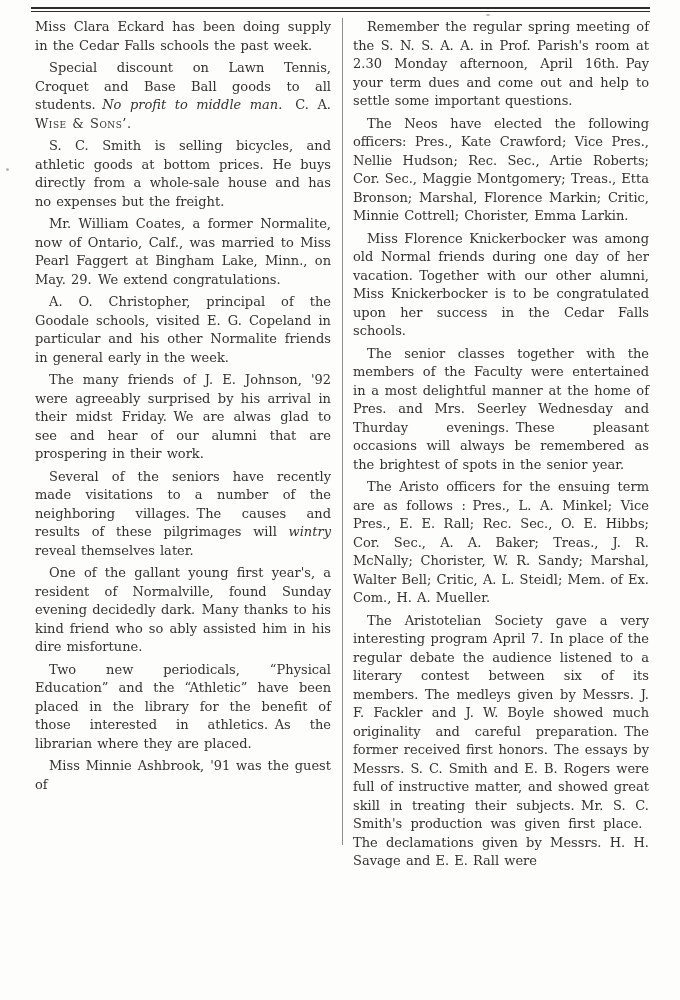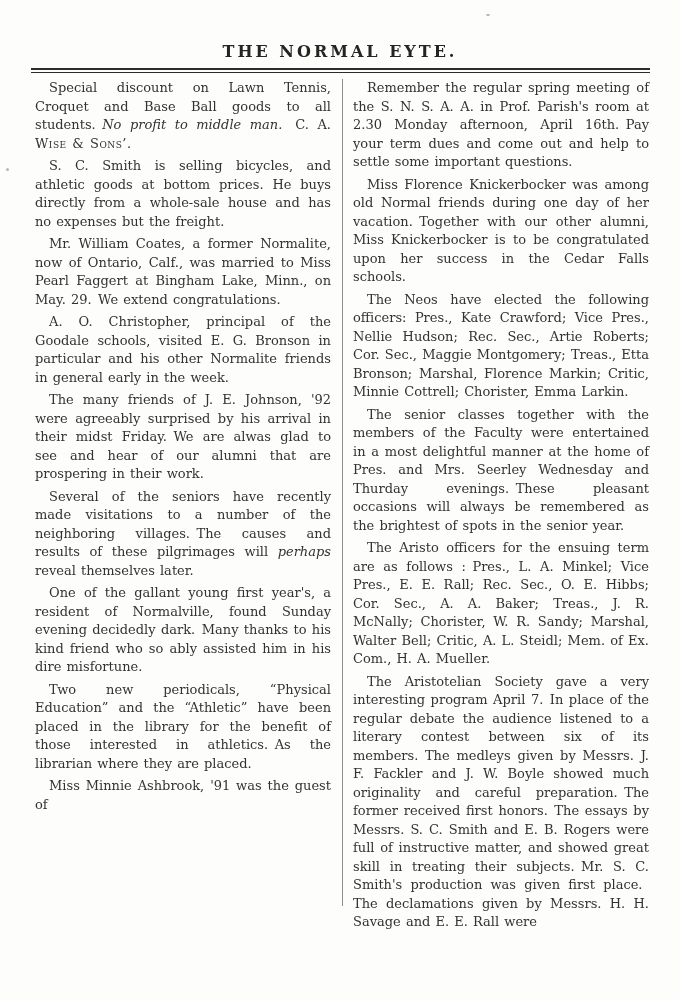--- a/index.html
+++ b/index.html
@@ -73,41 +73,39 @@
   .speck-1 { left: 6px; top: 168px; width: 3px; height: 3px; }
   .speck-2 { left: 486px; top: 14px; width: 4px; height: 2px; }
 </style>
 </head>
 <body>
 
 <div class="page">
   <div class="speck speck-1"></div>
   <div class="speck speck-2"></div>
 
-  <header class="masthead">
-    <h1>THE NORMAL EYTE.</h1>
-  </header>
 
   <div class="header-rule"></div>
 
   <main class="columns">
     <section class="col">
+        <p class="para"><span>Miss Clara Eckard has been doing supply in the Cedar Falls schools the past week.</span></p>
         <p class="para indent"><span>Special discount on Lawn Tennis, Croquet and Base Ball goods to all students. </span><span class="italic">No profit to middle man.</span><span>  C. A. </span><span class="smallcaps">Wise &amp; Sons’.</span></p>
         <p class="para indent"><span>S. C. Smith is selling bicycles, and athletic goods at bottom prices.  He buys directly from a whole-sale house and has no expenses but the freight.</span></p>
         <p class="para indent"><span>Mr. William Coates, a former Normalite, now of Ontario, Calf., was married to Miss Pearl Faggert at Bingham Lake, Minn., on May. 29. We extend congratulations.</span></p>
-        <p class="para indent"><span>A. O. Christopher, principal of the Goodale schools, visited E. G. Bronson in particular and his other Normalite friends in general early in the week.</span></p>
+        <p class="para indent"><span>A. O. Christopher, principal of the Goodale schools, visited E. G. Copeland in particular and his other Normalite friends in general early in the week.</span></p>
         <p class="para indent"><span>The many friends of J. E. Johnson, '92 were agreeably surprised by his arrival in their midst Friday. We are alwas glad to see and hear of our alumni that are prospering in their work.</span></p>
-        <p class="para indent"><span>Several of the seniors have recently made visitations to a number of the neighboring villages. The causes and results of these pilgrimages will </span><span class="italic">perhaps</span><span> reveal themselves later.</span></p>
+        <p class="para indent"><span>Several of the seniors have recently made visitations to a number of the neighboring villages. The causes and results of these pilgrimages will </span><span class="italic">wintry</span><span> reveal themselves later.</span></p>
         <p class="para indent"><span>One of the gallant young first year's, a resident of Normalville, found Sunday evening decidedly dark. Many thanks to his kind friend who so ably assisted him in his dire misfortune.</span></p>
         <p class="para indent"><span>Two new periodicals, “Physical Education” and the “Athletic” have been placed in the library for the benefit of those interested in athletics. As the librarian where they are placed.</span></p>
         <p class="para indent"><span>Miss Minnie Ashbrook, '91 was the guest of</span></p>
       </section>
     <div class="divider"></div>
     <section class="col">
         <p class="para indent"><span>Remember the regular spring meeting of the S. N. S. A. A. in Prof. Parish's room at 2.30 Monday afternoon, April 16th. Pay your term dues and come out and help to settle some important questions.</span></p>
+        <p class="para indent"><span>The Neos have elected the following officers: Pres., Kate Crawford; Vice Pres., Nellie Hudson; Rec. Sec., Artie Roberts; Cor. Sec., Maggie Montgomery; Treas., Etta Bronson; Marshal, Florence Markin; Critic, Minnie Cottrell; Chorister, Emma Larkin.</span></p>
         <p class="para indent"><span>Miss Florence Knickerbocker was among old Normal friends during one day of her vacation. Together with our other alumni, Miss Knickerbocker is to be congratulated upon her success in the Cedar Falls schools.</span></p>
-        <p class="para indent"><span>The Neos have elected the following officers: Pres., Kate Crawford; Vice Pres., Nellie Hudson; Rec. Sec., Artie Roberts; Cor. Sec., Maggie Montgomery; Treas., Etta Bronson; Marshal, Florence Markin; Critic, Minnie Cottrell; Chorister, Emma Larkin.</span></p>
         <p class="para indent"><span>The senior classes together with the members of the Faculty were entertained in a most delightful manner at the home of Pres. and Mrs. Seerley Wednesday and Thurday evenings. These pleasant occasions will always be remembered as the brightest of spots in the senior year.</span></p>
         <p class="para indent"><span>The Aristo officers for the ensuing term are as follows : Pres., L. A. Minkel; Vice Pres., E. E. Rall; Rec. Sec., O. E. Hibbs; Cor. Sec., A. A. Baker; Treas., J. R. McNally; Chorister, W. R. Sandy; Marshal, Walter Bell; Critic, A. L. Steidl; Mem. of Ex. Com., H. A. Mueller.</span></p>
         <p class="para indent"><span>The Aristotelian Society gave a very interesting program April 7. In place of the regular debate the audience listened to a literary contest between six of its members. The medleys given by Messrs. J. F. Fackler and J. W. Boyle showed much originality and careful preparation. The former received first honors. The essays by Messrs. S. C. Smith and E. B. Rogers were full of instructive matter, and showed great skill in treating their subjects. Mr. S. C. Smith's production was given first place. The declamations given by Messrs. H. H. Savage and E. E. Rall were</span></p>
       </section>
   </main>
 </div>
 
 </body></html>

